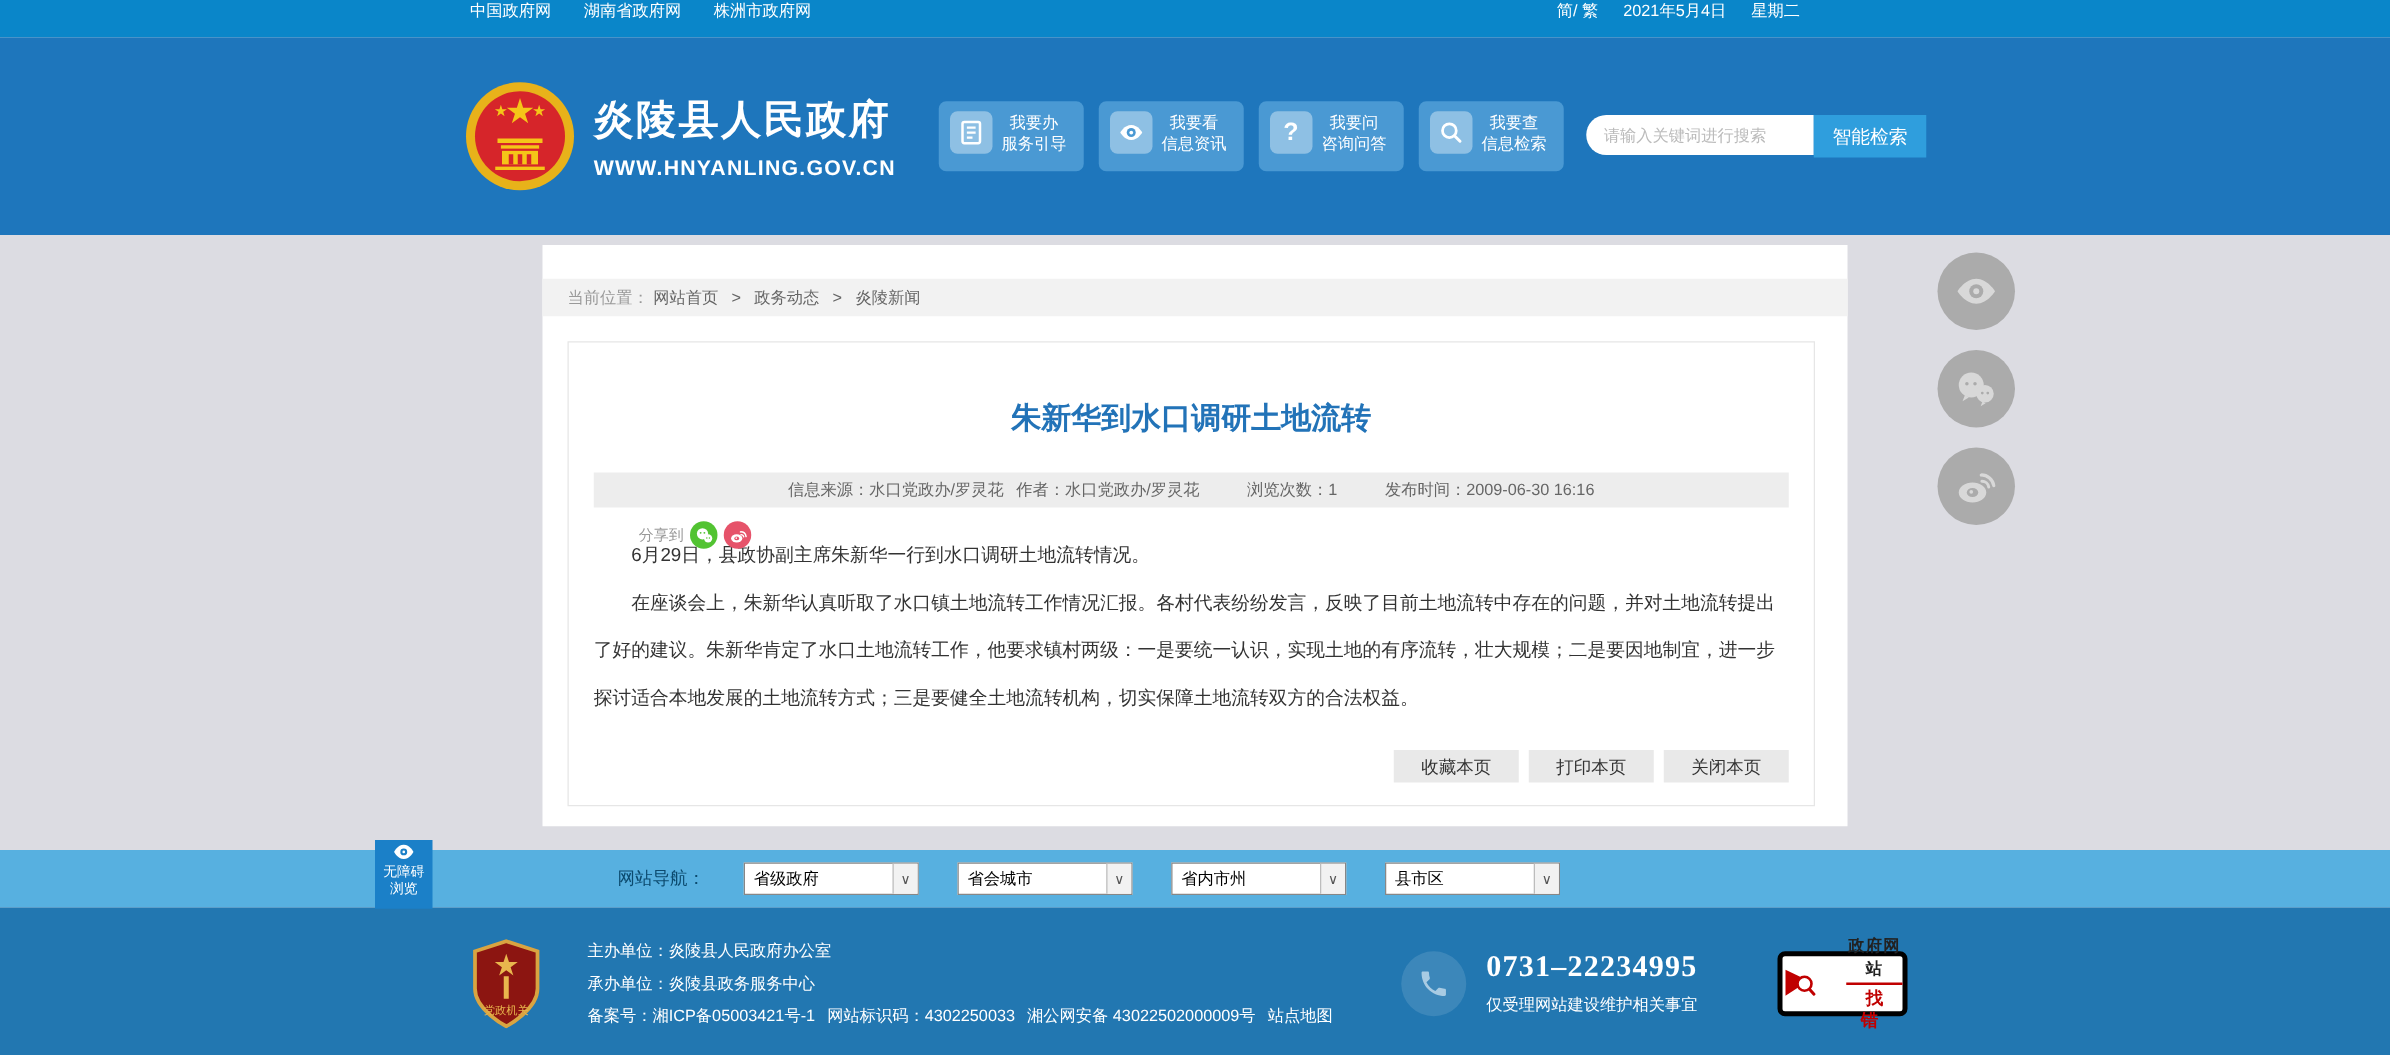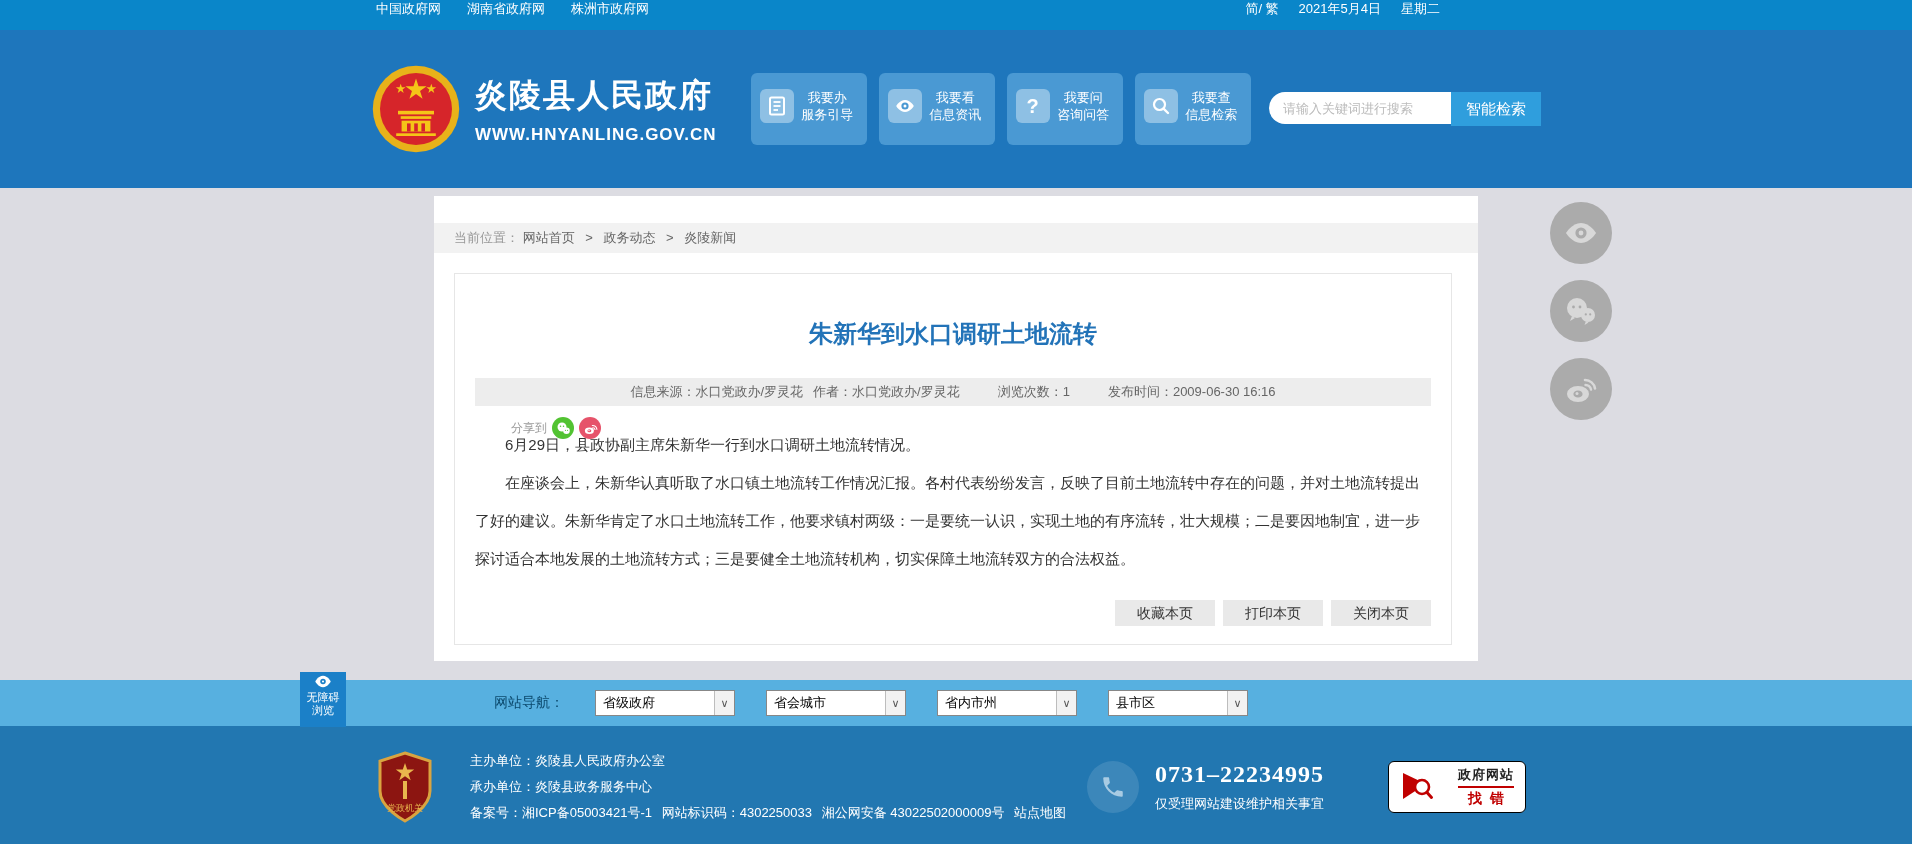--- a/index.html
+++ b/index.html
@@ -16,21 +16,21 @@
 
   
   .header { height:158px; background:#1e76bc; }
   .header-inner { width:1170px; margin:0 auto; height:100%; display:flex; align-items:center; }
   .brand { display:flex; align-items:center; flex:none; }
   .emblem { width:90px; height:90px; flex:none; }
   .brand-text { margin-left:14px; color:#fff; }
   .site-name { font-size:32px; font-weight:bold; letter-spacing:2px; }
   .site-url { font-size:17px; font-weight:bold; margin-top:7px; letter-spacing:1px; }
   .services { display:flex; gap:12px; margin-left:34px; }
-  .service-btn { width:116px; height:72px; background:#4a99d3; border-radius:6px; display:flex; align-items:center; padding:0 6px 6px 9px; cursor:pointer; }
+  .service-btn { width:116px; height:56px; background:#4a99d3; border-radius:6px; display:flex; align-items:center; padding:0 6px 6px 9px; cursor:pointer; }
   .service-icon { width:34px; height:34px; border-radius:6px; background:rgba(255,255,255,.38); display:flex; align-items:center; justify-content:center; color:#fff; flex:none; }
   .service-text { flex:1; text-align:center; color:#fff; font-size:13px; line-height:17px; }
   .search { margin-left:auto; display:flex; height:34px; }
   .search-input { width:182px; height:32px; border:none; border-radius:17px 0 0 17px; padding:0 14px; font-size:13px; color:#333; outline:none; }
   .search-input::placeholder { color:#bbb; }
   .search-btn { width:90px; background:#2f9edd; color:#fff; font-size:15px; border:none; cursor:pointer; }
 
   
   .main-col { width:1044px; margin:8px auto; background:#fff; padding:27px 0 16px 0; }
   .breadcrumb { height:30px; line-height:30px; background:#f2f2f2; font-size:13px; color:#999; padding-left:20px; }
@@ -71,21 +71,21 @@
   .footer { height:122px; background:#2277b1; }
   .footer-inner { width:1160px; margin:0 auto; height:100%; display:flex; align-items:center; }
   .badge { width:58px; height:72px; flex:none; }
   .footer-text { margin-left:36px; color:#fff; font-size:13px; line-height:26px; white-space:nowrap; }
   .site-map-link { color:#fff; cursor:pointer; margin-left:6px; }
   .phone-block { margin-left:auto; display:flex; align-items:center; }
   .phone-icon { width:52px; height:52px; border-radius:50%; background:rgba(255,255,255,.12); display:flex; align-items:center; justify-content:center; }
   .phone-texts { margin-left:16px; }
   .phone-num { font-family:"Liberation Serif","DejaVu Serif",serif; font-size:24px; font-weight:bold; color:#fff; letter-spacing:1px; }
   .phone-note { font-size:13px; color:#fff; margin-top:7px; }
-  .error-box { width:138px; height:52px; background:#fff; border-radius:6px; display:flex; align-items:center; justify-content:center; gap:24px; margin-left:64px; margin-right:10px; cursor:pointer; border:1px solid #000000; }
+  .error-box { width:104px; height:52px; background:#fff; border-radius:6px; display:flex; align-items:center; justify-content:center; gap:24px; margin-left:64px; margin-right:10px; cursor:pointer; border:4px solid #000000; }
   .eb-text { text-align:center; }
   .eb-line1 { font-size:13px; color:#222; font-weight:bold; border-bottom:2px solid #c00000; padding-bottom:2px; letter-spacing:1px; }
   .eb-line2 { font-size:14px; color:#c00000; font-weight:bold; letter-spacing:8px; margin-top:2px; text-indent:8px; }
 
   
   .float-btns { position:absolute; left:1550px; top:202px; display:flex; flex-direction:column; gap:16px; z-index:6; }
   .float-btn { width:62px; height:62px; border-radius:50%; background:#ababab; display:flex; align-items:center; justify-content:center; cursor:pointer; }
 </style>
 </head>
 <body>

